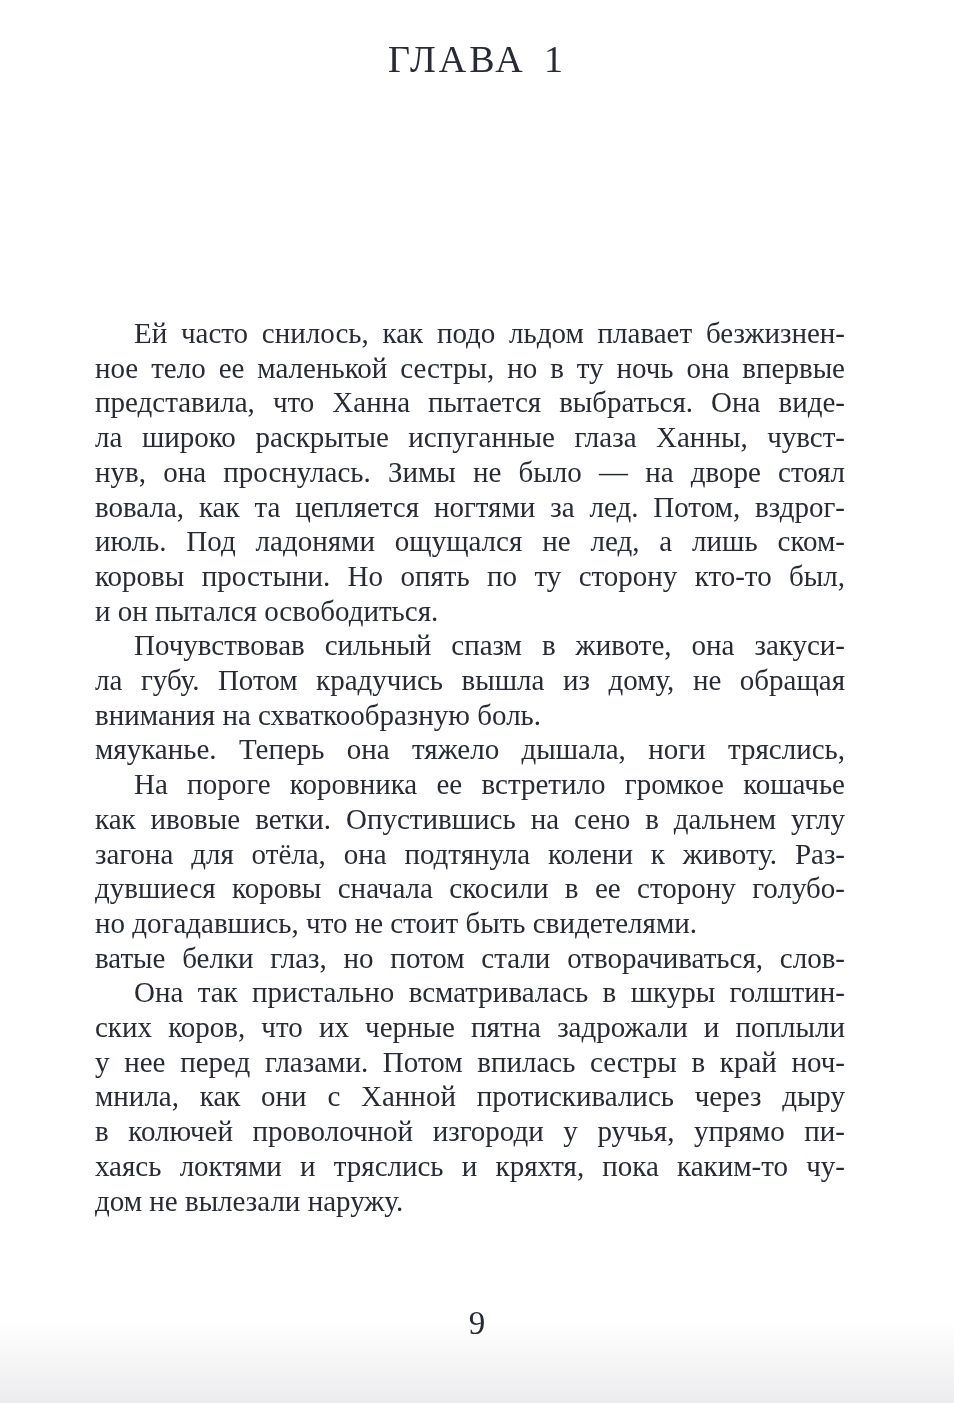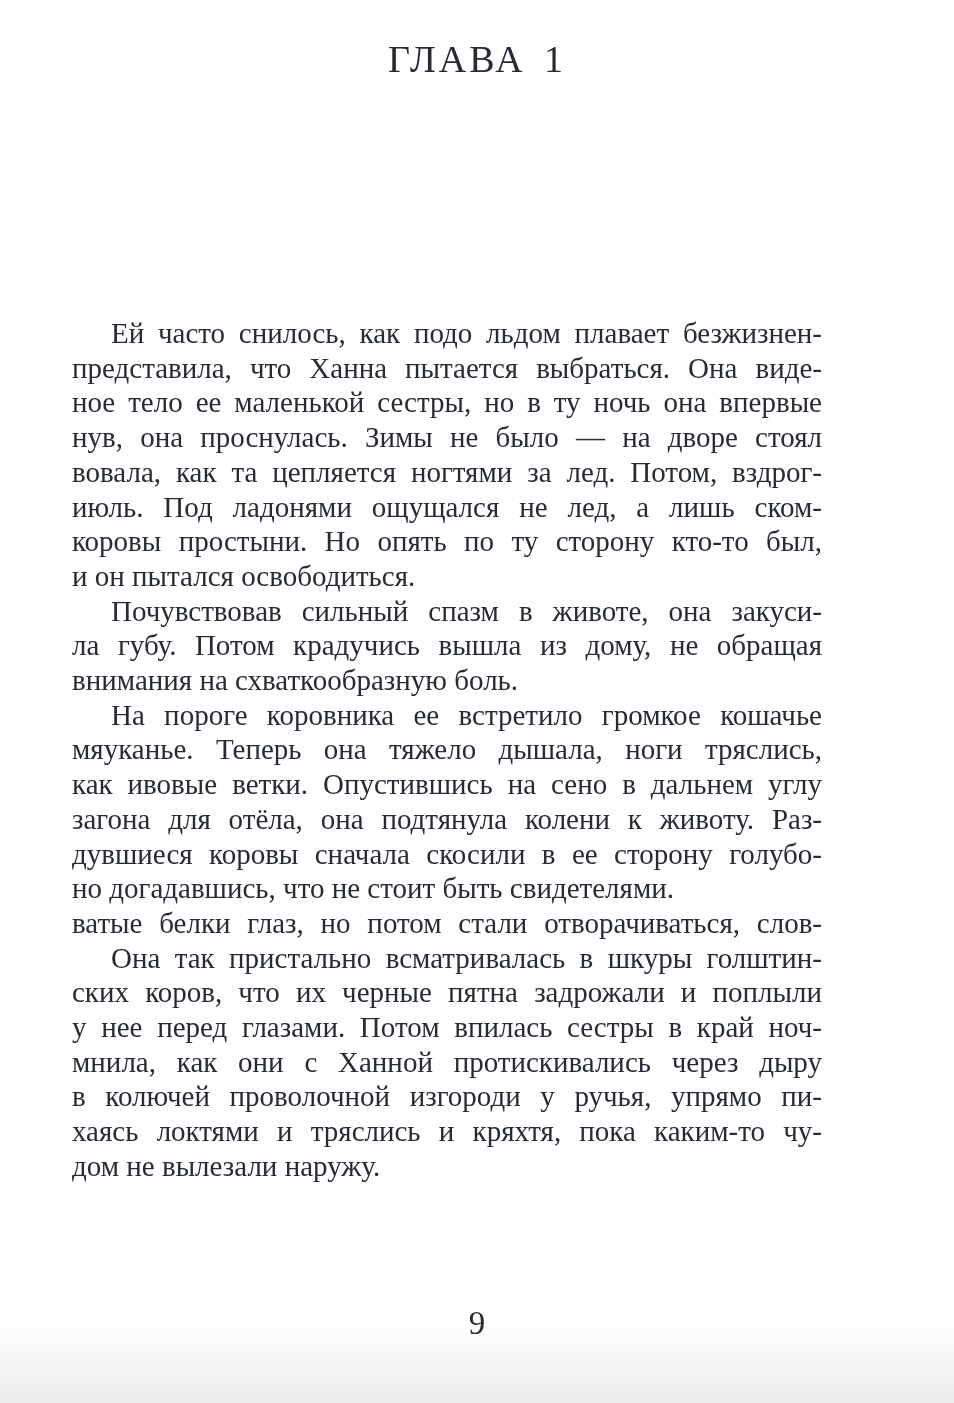--- a/index.html
+++ b/index.html
@@ -25,21 +25,21 @@
     padding-top: 40px;
     text-align: center;
     font-size: 38px;
     line-height: 38px;
     font-weight: normal;
     letter-spacing: 3px;
     word-spacing: 6px;
   }
   .text-block {
     margin-top: 238px;
-    margin-left: 72px;
+    margin-left: 95px;
     width: 750px;
     font-size: 29px;
     line-height: 34.7px;
   }
   .para {
     margin: 0;
   }
   .line {
     text-align: justify;
     text-align-last: justify;
@@ -63,36 +63,37 @@
 </style>
 </head>
 <body>
 
 <div class="page">
   <h1 class="chapter-title">ГЛАВА 1</h1>
 
   <div class="text-block">
       <div class="para">
         <div class="line first">Ей часто снилось, как подо льдом плавает безжизнен-</div>
+        <div class="line">ное тело ее маленькой сестры, но в ту ночь она впервые</div>
         <div class="line">представила, что Ханна пытается выбраться. Она виде-</div>
-        <div class="line">ное тело ее маленькой сестры, но в ту ночь она впервые</div>
+        <div class="line">ла широко раскрытые испуганные глаза Ханны, чувст-</div>
         <div class="line">нув, она проснулась. Зимы не было — на дворе стоял</div>
         <div class="line">вовала, как та цепляется ногтями за лед. Потом, вздрог-</div>
         <div class="line">июль. Под ладонями ощущался не лед, а лишь ском-</div>
         <div class="line">коровы простыни. Но опять по ту сторону кто-то был,</div>
         <div class="line last">и он пытался освободиться.</div>
       </div>
       <div class="para">
         <div class="line first">Почувствовав сильный спазм в животе, она закуси-</div>
         <div class="line">ла губу. Потом крадучись вышла из дому, не обращая</div>
         <div class="line last">внимания на схваткообразную боль.</div>
       </div>
       <div class="para">
+        <div class="line">мяуканье. Теперь она тяжело дышала, ноги тряслись,</div>
         <div class="line first">На пороге коровника ее встретило громкое кошачье</div>
-        <div class="line">мяуканье. Теперь она тяжело дышала, ноги тряслись,</div>
         <div class="line">как ивовые ветки. Опустившись на сено в дальнем углу</div>
         <div class="line">загона для отёла, она подтянула колени к животу. Раз-</div>
         <div class="line">дувшиеся коровы сначала скосили в ее сторону голубо-</div>
         <div class="line last">но догадавшись, что не стоит быть свидетелями.</div>
         <div class="line">ватые белки глаз, но потом стали отворачиваться, слов-</div>
       </div>
       <div class="para">
         <div class="line first">Она так пристально всматривалась в шкуры голштин-</div>
         <div class="line">ских коров, что их черные пятна задрожали и поплыли</div>
         <div class="line">у нее перед глазами. Потом впилась сестры в край ноч-</div>

